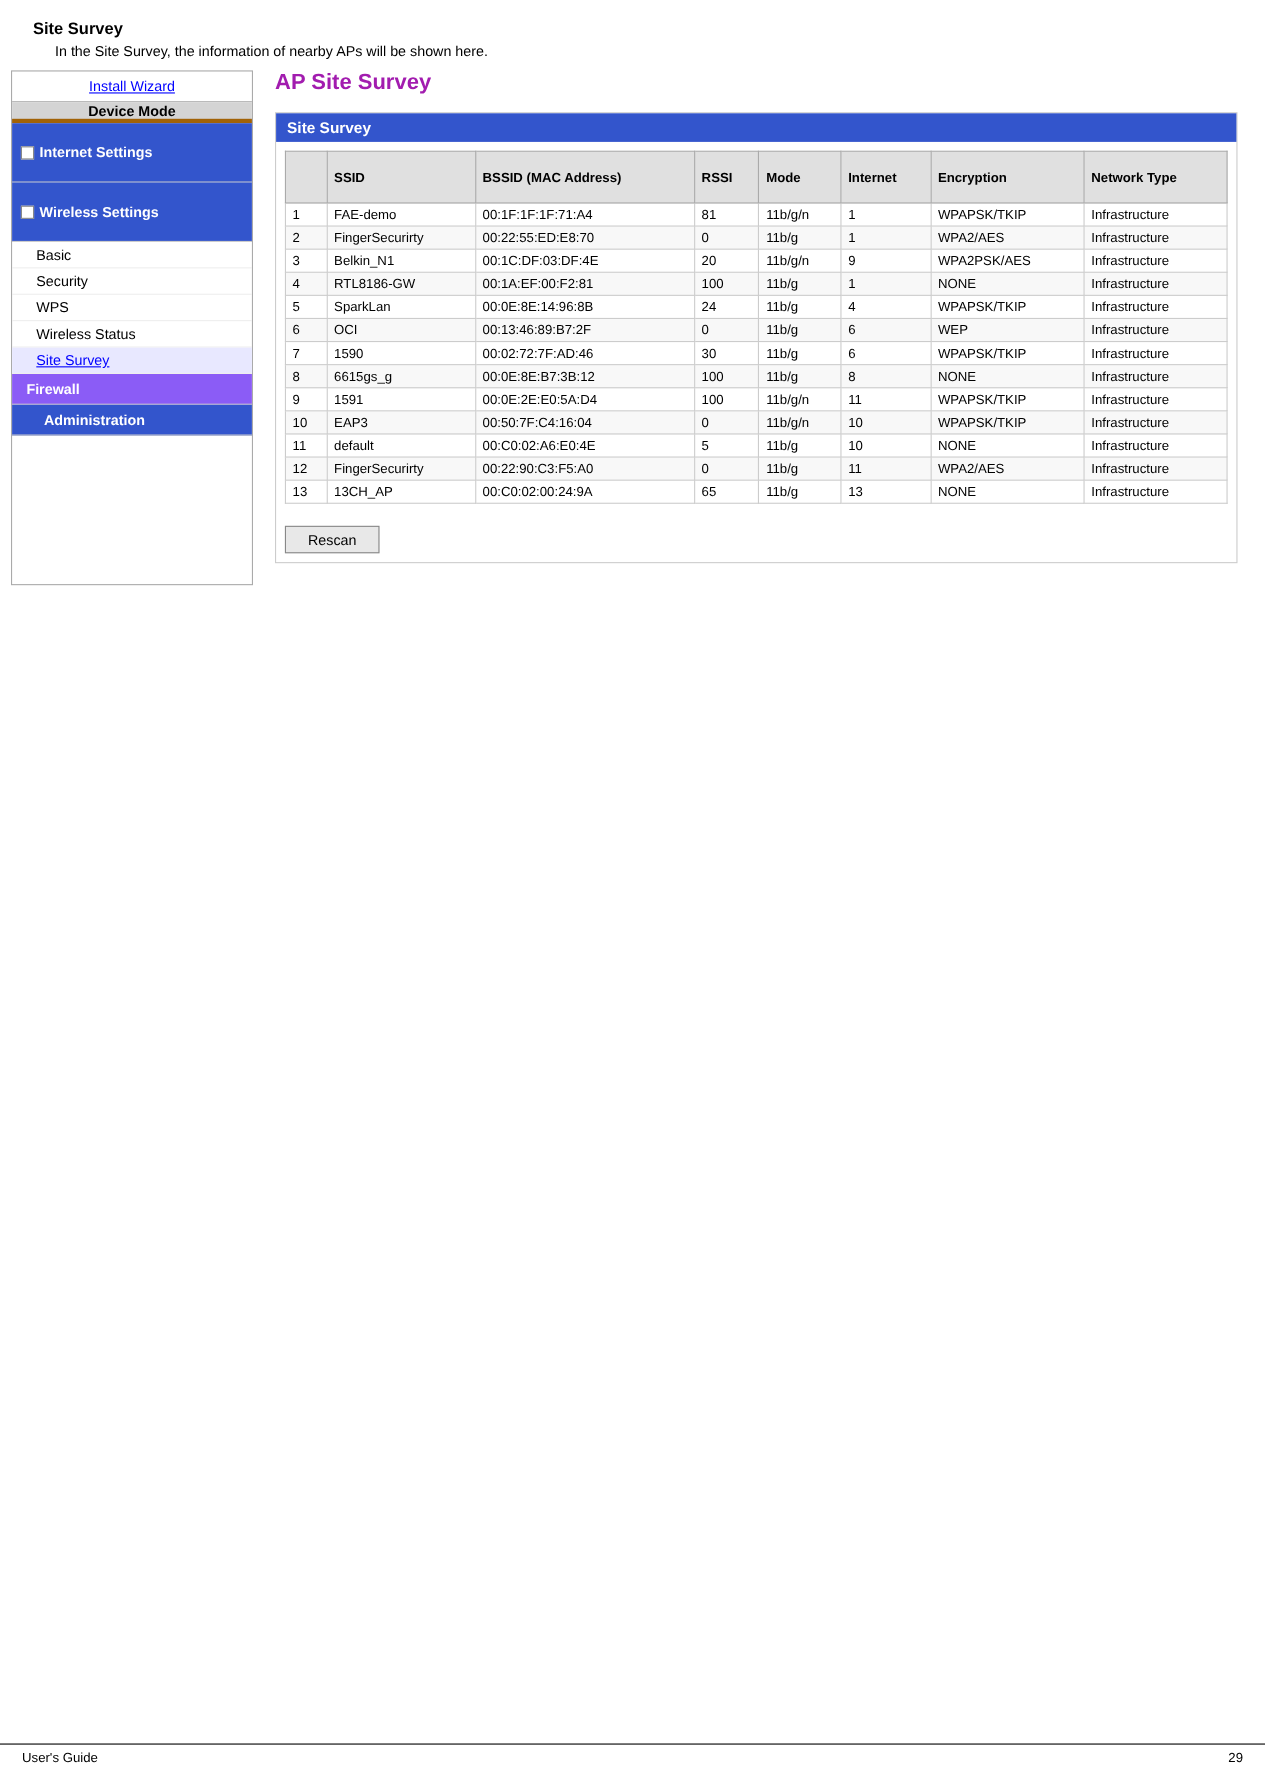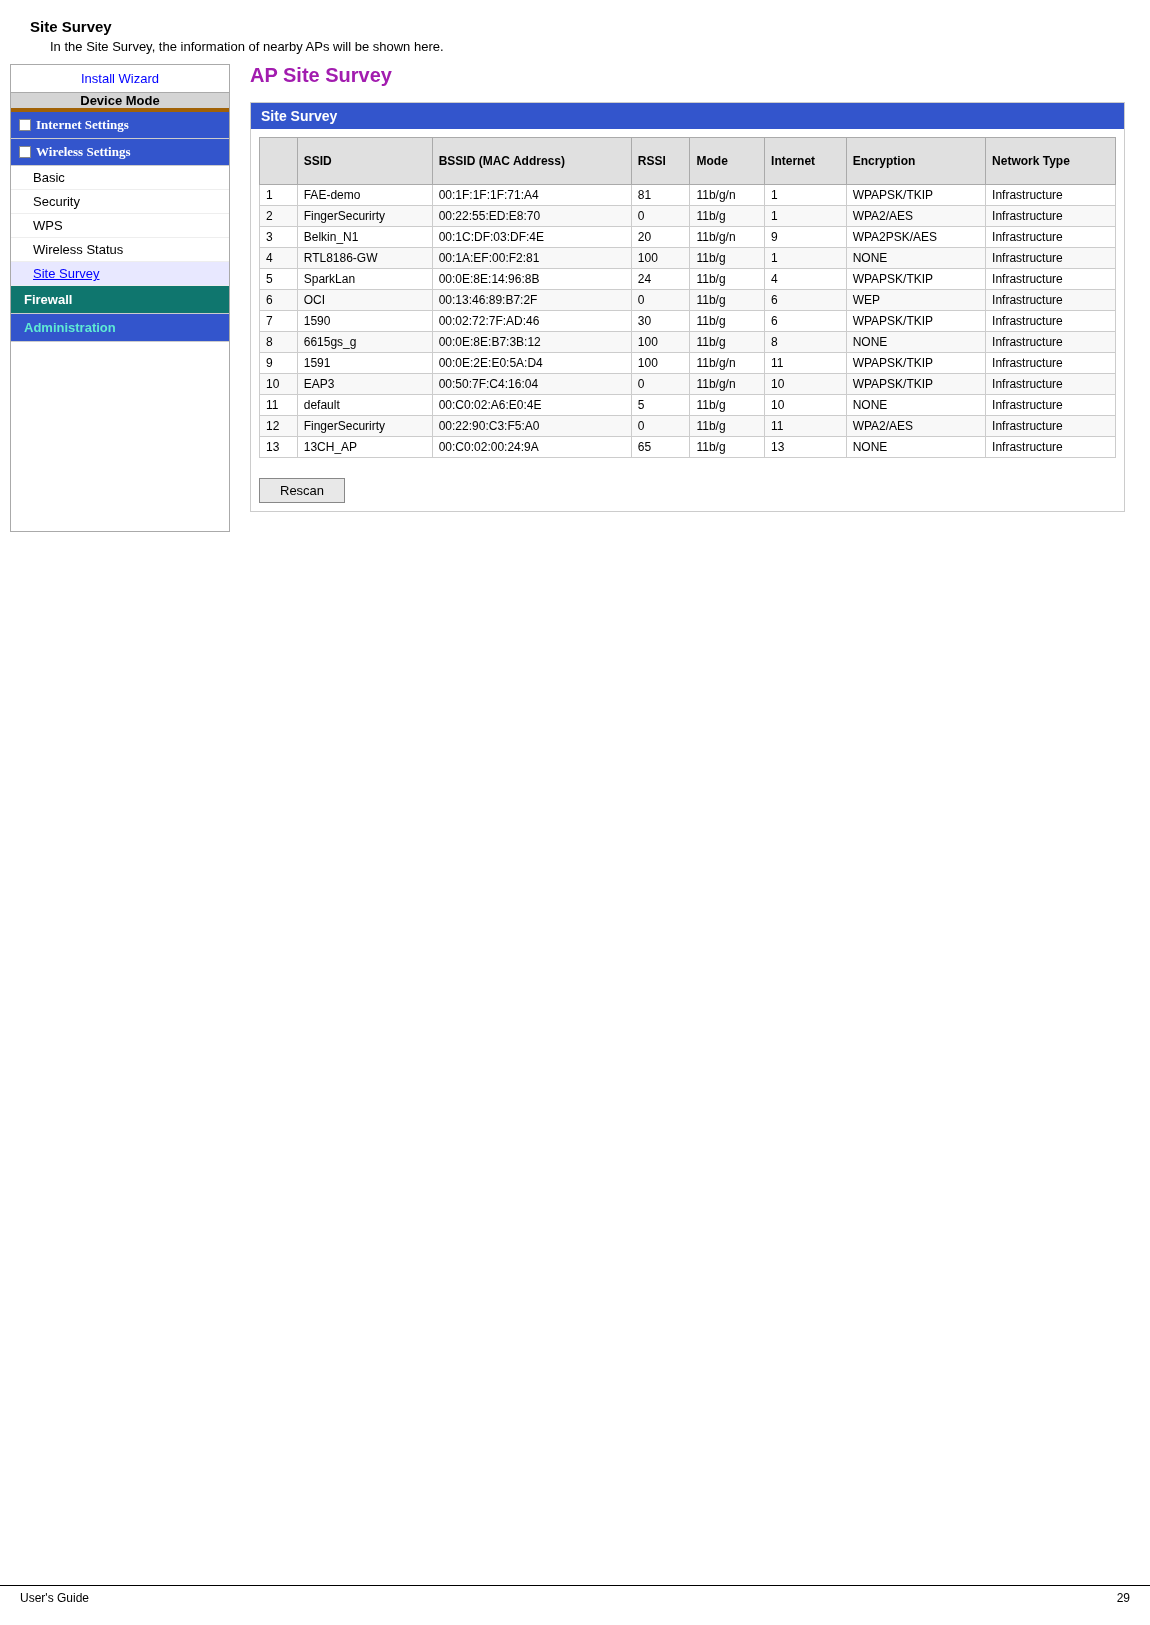--- a/index.html
+++ b/index.html
@@ -40,35 +40,35 @@
       min-width: 220px;
       border: 1px solid #aaa;
       background: #fff;
       font-size: 13px;
     }
     .sidebar-install-wizard {
       text-align: center;
       padding: 6px 4px;
       border-bottom: 1px solid #aaa;
       color: #00f;
+      text-decoration: underline;
       cursor: pointer;
     }
     .sidebar-device-mode {
       text-align: center;
       background: #d4d4d4;
       padding: 0;
       font-weight: bold;
       border-bottom: 4px solid #a16207;
       font-size: 13px;
     }
     .sidebar-nav-item {
-      padding: 5px 8px;
+      padding: 19px 8px;
       border-bottom: 1px solid #ccc;
       cursor: pointer;
-      font-family: Liberation Serif, serif;
     }
     .sidebar-nav-item.active-blue {
       background: #3355cc;
       color: #fff;
       font-weight: bold;
     }
     .sidebar-nav-item.top-level {
       display: flex;
       align-items: center;
       gap: 5px;
@@ -87,32 +87,32 @@
       cursor: pointer;
       color: #000;
     }
     .sidebar-sub-item.selected {
       color: #00f;
       text-decoration: underline;
       background: #e8e8ff;
     }
     .sidebar-section-firewall {
       padding: 6px 8px;
-      background: #0f766e;
+      background: #8b5cf6;
       color: #fff;
       font-weight: bold;
       border-bottom: 1px solid #ccc;
       display: flex;
       align-items: center;
       gap: 5px;
     }
     .sidebar-section-admin {
-      padding: 6px 8px;
+      padding: 6px 24px;
       background: #3355cc;
-      color: #5eead4;
+      color: #ffffff;
       font-weight: bold;
       border-bottom: 1px solid #ccc;
       display: flex;
       align-items: flex-start;
       gap: 5px;
     }
 
     
     .content-area {
       flex: 1;

